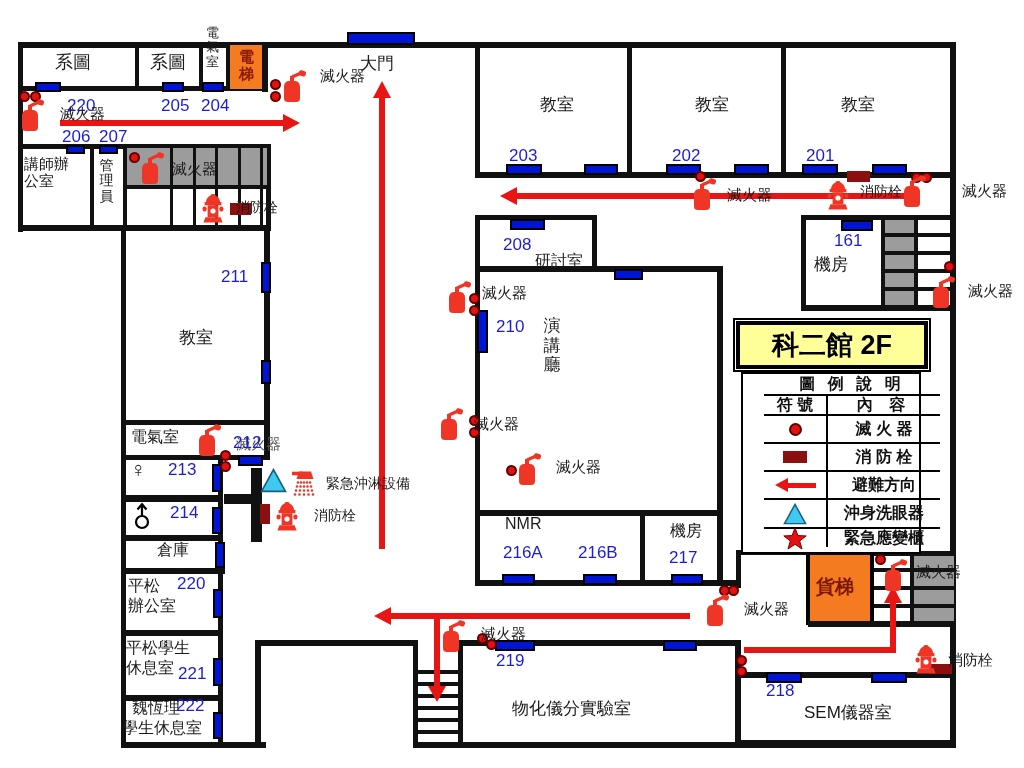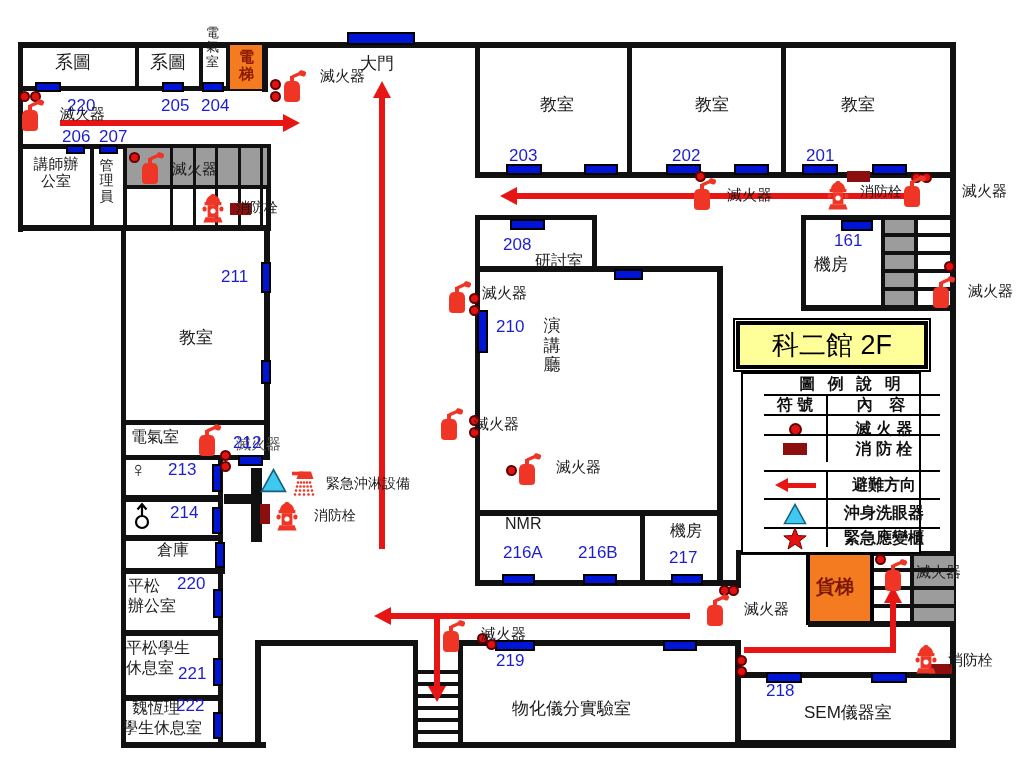--- a/index.html
+++ b/index.html
@@ -15,21 +15,21 @@
   .v{white-space:normal;word-break:break-all;text-align:center;}
   .aline{position:absolute;background:#e81515;}
   .ah{position:absolute;width:0;height:0;}
   .ahl{border-top:9px solid transparent;border-bottom:9px solid transparent;border-right:17px solid #e81515;}
   .ahr{border-top:9px solid transparent;border-bottom:9px solid transparent;border-left:17px solid #e81515;}
   .ahu{border-left:9px solid transparent;border-right:9px solid transparent;border-bottom:17px solid #e81515;}
   .ahd{border-left:9px solid transparent;border-right:9px solid transparent;border-top:16px solid #e81515;}
   .ico{position:absolute;}
   #legendTitle{position:absolute;left:736px;top:321px;width:192px;height:48px;background:#ffff99;
       border:4px solid #000;outline:2px solid #000;outline-offset:1px;box-sizing:border-box;
-      display:flex;align-items:center;justify-content:center;font-size:27px;font-weight:normal;color:#000;}
+      display:flex;align-items:center;justify-content:center;font-size:27px;font-weight:bold;color:#000;}
   #legendTable{position:absolute;left:741px;top:372px;width:180px;height:182px;border:2px solid #000;box-sizing:border-box;background:#fff;}
   .lgrow{position:absolute;left:0;width:176px;display:flex;align-items:center;border-top:2px solid #000;box-sizing:border-box;margin-left:21px;}
   .lgsym{width:64px;display:flex;align-items:center;justify-content:center;border-right:2px solid #000;box-sizing:border-box;height:100%;}
   .lglab{flex:1;text-align:center;font-size:16px;font-weight:bold;color:#111;}
 </style>
 </head>
 <body>
 
 <svg width="0" height="0" style="position:absolute">
   <defs>
@@ -325,21 +325,21 @@
   <div class="t" style="left:360px;top:55px;font-size:17px">大門</div>
   <div class="t" style="left:540px;top:96px;font-size:17px">教室</div>
   <div class="t" style="left:695px;top:96px;font-size:17px">教室</div>
   <div class="t" style="left:841px;top:96px;font-size:17px">教室</div>
   <div class="n" style="left:509px;top:147px">203</div>
   <div class="n" style="left:672px;top:147px">202</div>
   <div class="n" style="left:806px;top:147px">201</div>
   <div class="t" style="left:727px;top:187px">滅火器</div>
   <div class="t" style="left:860px;top:184px;font-size:14px">消防栓</div>
   <div class="t" style="left:962px;top:183px">滅火器</div>
-  <div class="t" style="left:24px;top:156px;width:64px;text-align:center;white-space:normal">
+  <div class="t" style="left:24px;top:156px;width:64px;text-align:left;white-space:normal">
     <span>講師辦</span><br>
     <span>公室</span>
   </div>
   <div class="t v" style="left:99px;top:158px;width:15px;font-size:14px">管理員</div>
   <div class="t" style="left:172px;top:161px">滅火器</div>
   <div class="t" style="left:236px;top:200px;font-size:14px">消防栓</div>
   <div class="n" style="left:221px;top:268px">211</div>
   <div class="t" style="left:179px;top:329px;font-size:17px">教室</div>
   <div class="n" style="left:503px;top:236px">208</div>
   <div class="t" style="left:535px;top:252px;font-size:16px">研討室</div>
@@ -394,21 +394,21 @@
           <span class="dot" style="position:static;display:inline-block;width:13px;height:13px"></span>
         </div>
       <div class="lglab">滅 火 器</div>
     </div>
     <div class="lgrow" style="top:20px;height:20px">
       <div class="lgsym">
           <span class="lglab">符 號</span>
         </div>
       <div class="lglab" style="letter-spacing:6px">內 容</div>
     </div>
-    <div class="lgrow" style="top:60px;height:28px">
+    <div class="lgrow" style="top:68px;height:28px">
       <div class="lgsym">
           <span style="display:inline-block;width:24px;height:12px;background:#8c0f0f"></span>
         </div>
       <div class="lglab">消 防 栓</div>
     </div>
     <div class="lgrow" style="top:96px;height:28px">
       <div class="lgsym">
         <span class="ah ahl" style="position:static;display:inline-block;border-right-width:13px;border-top-width:7px;border-bottom-width:7px"></span>
           <span style="display:inline-block;width:28px;height:5px;background:#e81515"></span>
       </div>

